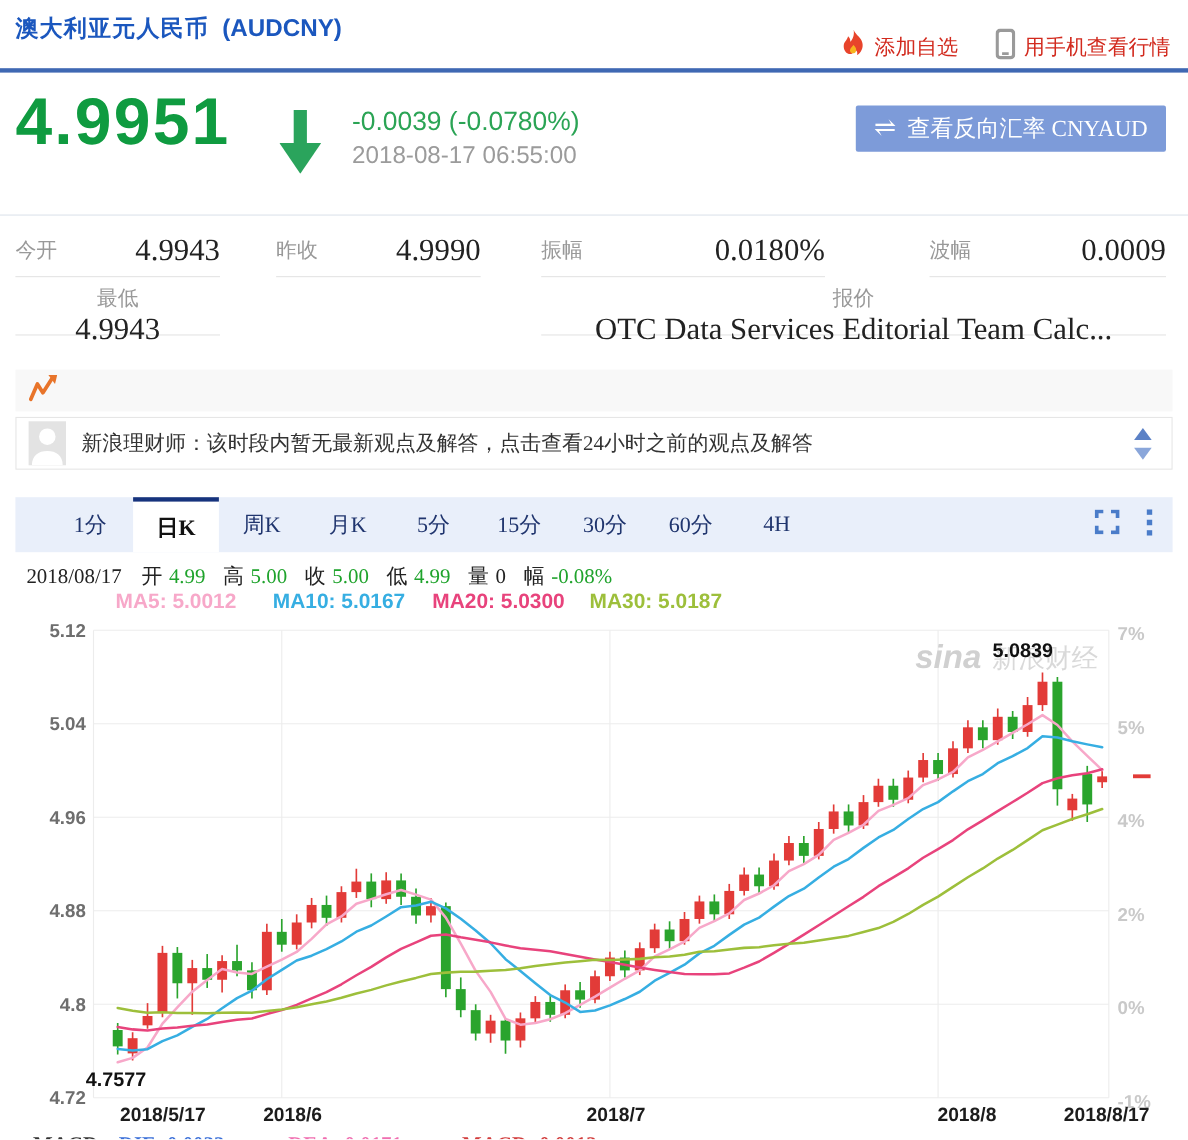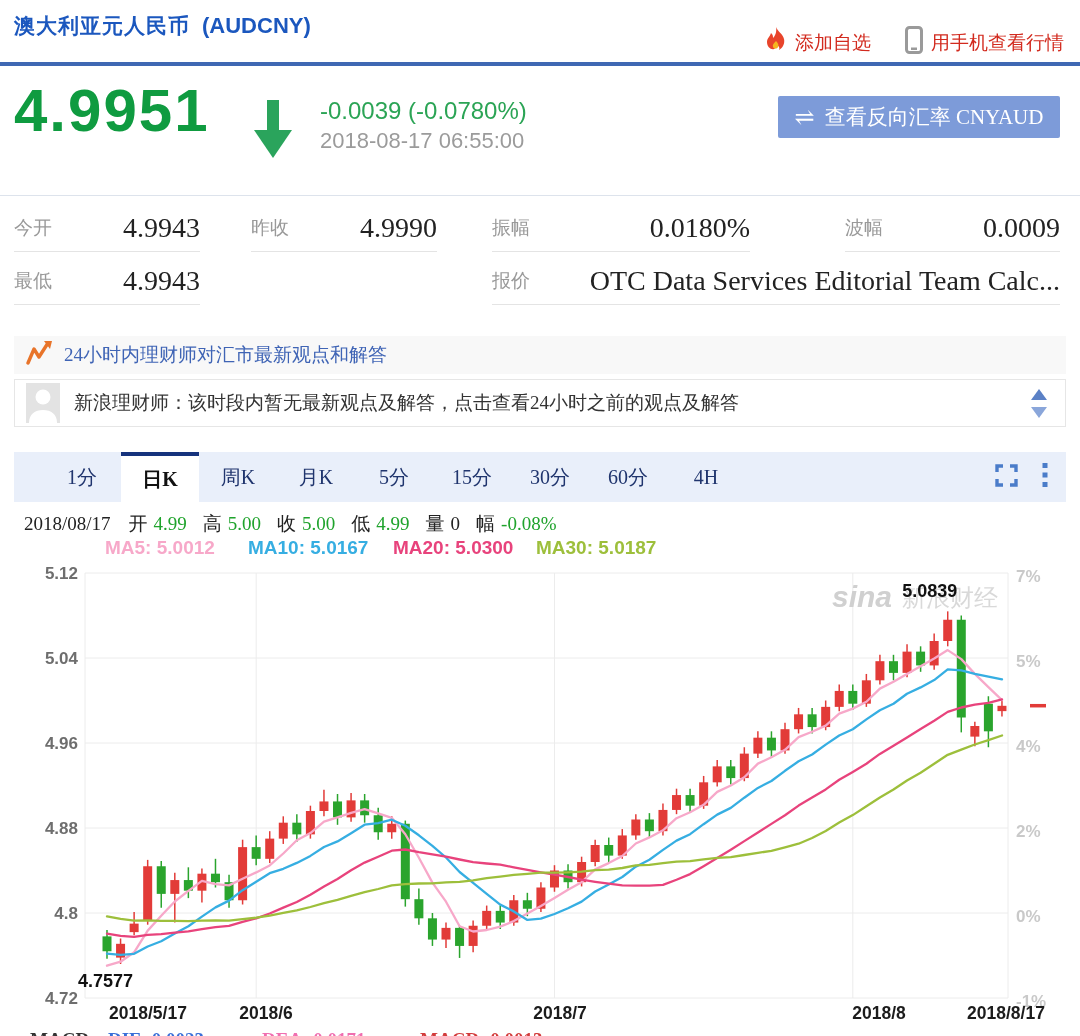--- a/index.html
+++ b/index.html
@@ -25,21 +25,21 @@
            display:flex;align-items:center;justify-content:center;gap:10px;font-size:21px;cursor:pointer;border-radius:2px;}
   .rev-ico{font-size:24px;line-height:1;}
 
   .divider{position:absolute;left:0;top:195px;width:1080px;height:1px;background:#dde3ec;}
 
   
   .cell{position:absolute;height:46px;border-bottom:1px solid #e4e4e4;display:flex;
         justify-content:space-between;align-items:center;font-size:19px;}
   .cell .lb{color:#999;}
   .cell .vl{color:#222;font-size:28px;}
-  .r1{top:205px;} .r2{top:258px;}
+  .r1{top:205px;} .r2{top:258px;flex-direction:column;}
   .c1{left:14px;width:186px;} .c2{left:251px;width:186px;}
   .c3{left:492px;width:258px;} .c4{left:845px;width:215px;}
   .c7{left:492px;width:568px;}
 
   
   .adv-title{position:absolute;left:14px;top:336px;width:1052px;height:38px;background:#f8f8f8;
              display:flex;align-items:center;gap:12px;padding-left:12px;box-sizing:border-box;}
   .adv-title .t{color:#3f64b5;font-size:19px;cursor:pointer;}
   .adv-box{position:absolute;left:14px;top:379px;width:1052px;height:48px;border:1px solid #e6e6e6;
            box-sizing:border-box;display:flex;align-items:center;background:#fff;}
@@ -141,21 +141,20 @@
     <span class="vl">OTC Data Services Editorial Team Calc...</span>
   </div>
 
   <div class="adv-title">
     <span>
       <svg width="26" height="28" viewBox="0 0 26 28">
           <polyline points="2,24 8,10 13,18 22,4" fill="none" stroke="#e8742a" stroke-width="3.4" stroke-linecap="round" stroke-linejoin="round"></polyline>
           <polygon points="18,2 26,2 24,10" fill="#e8742a"></polygon>
         </svg>
     </span>
-    <span class="t serif">24小时内理财师对汇市最新观点和解答</span>
   </div>
   <div class="adv-box">
     <span class="avatar">
       <svg width="34" height="40" viewBox="0 0 34 40">
           <circle cx="17" cy="14" r="7.5" fill="#fff"></circle>
           <path d="M3 40c0-9 6-13 14-13s14 4 14 13z" fill="#fff"></path>
         </svg>
     </span>
     <span class="adv-msg serif">新浪理财师：该时段内暂无最新观点及解答，点击查看24小时之前的观点及解答</span>
     <span class="adv-arrows">

